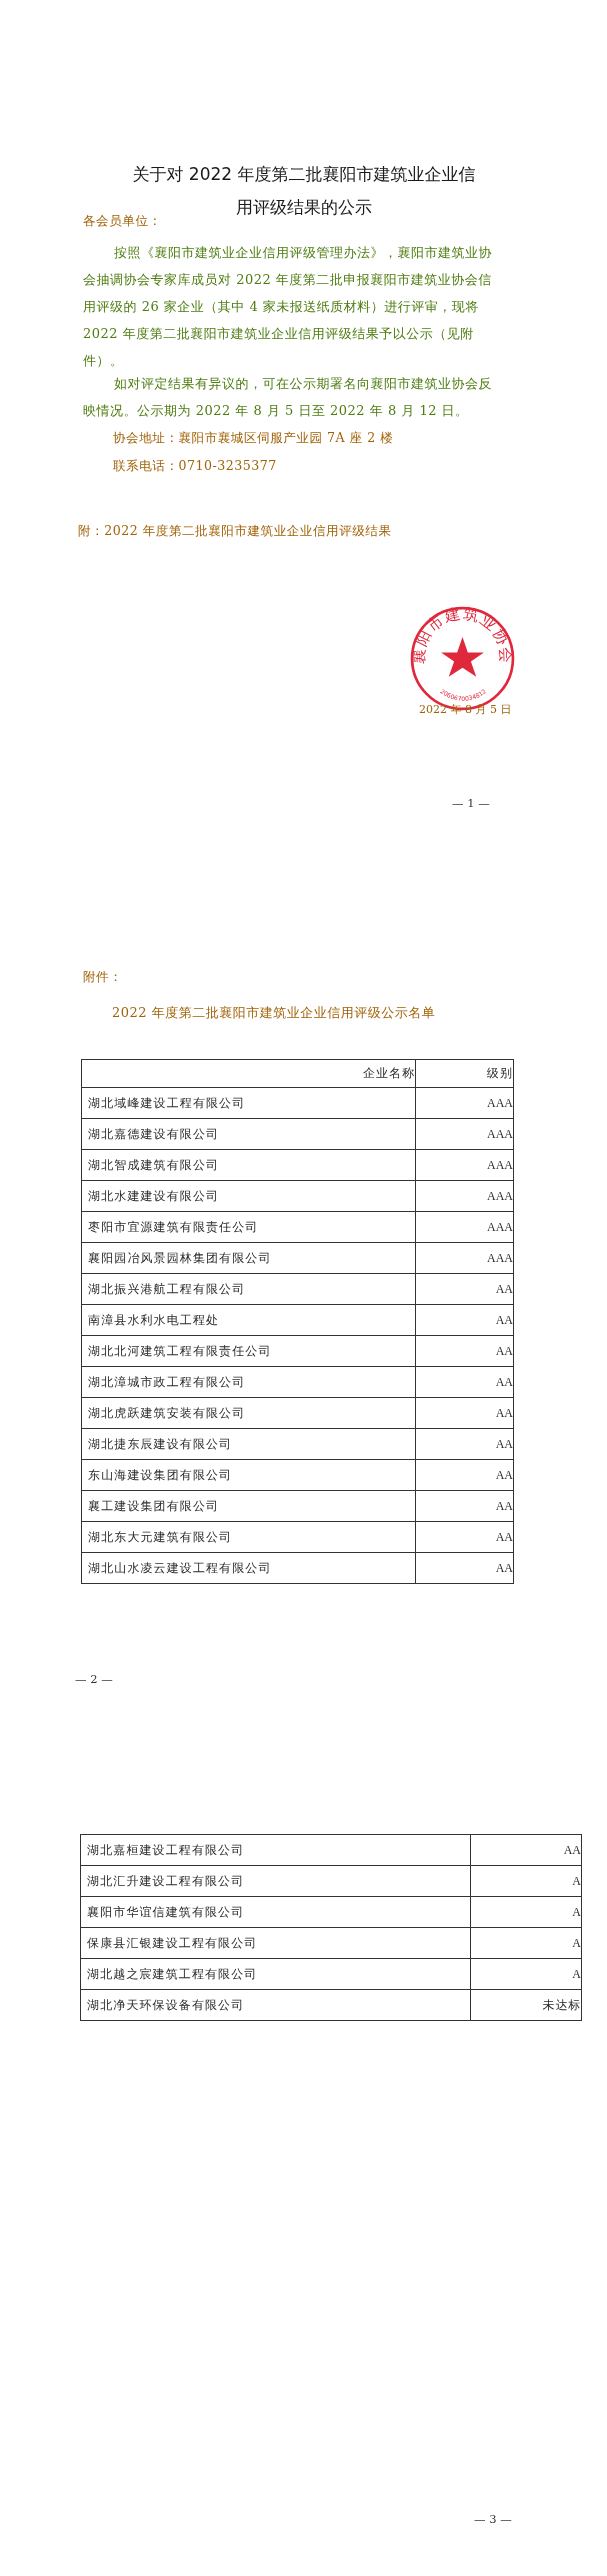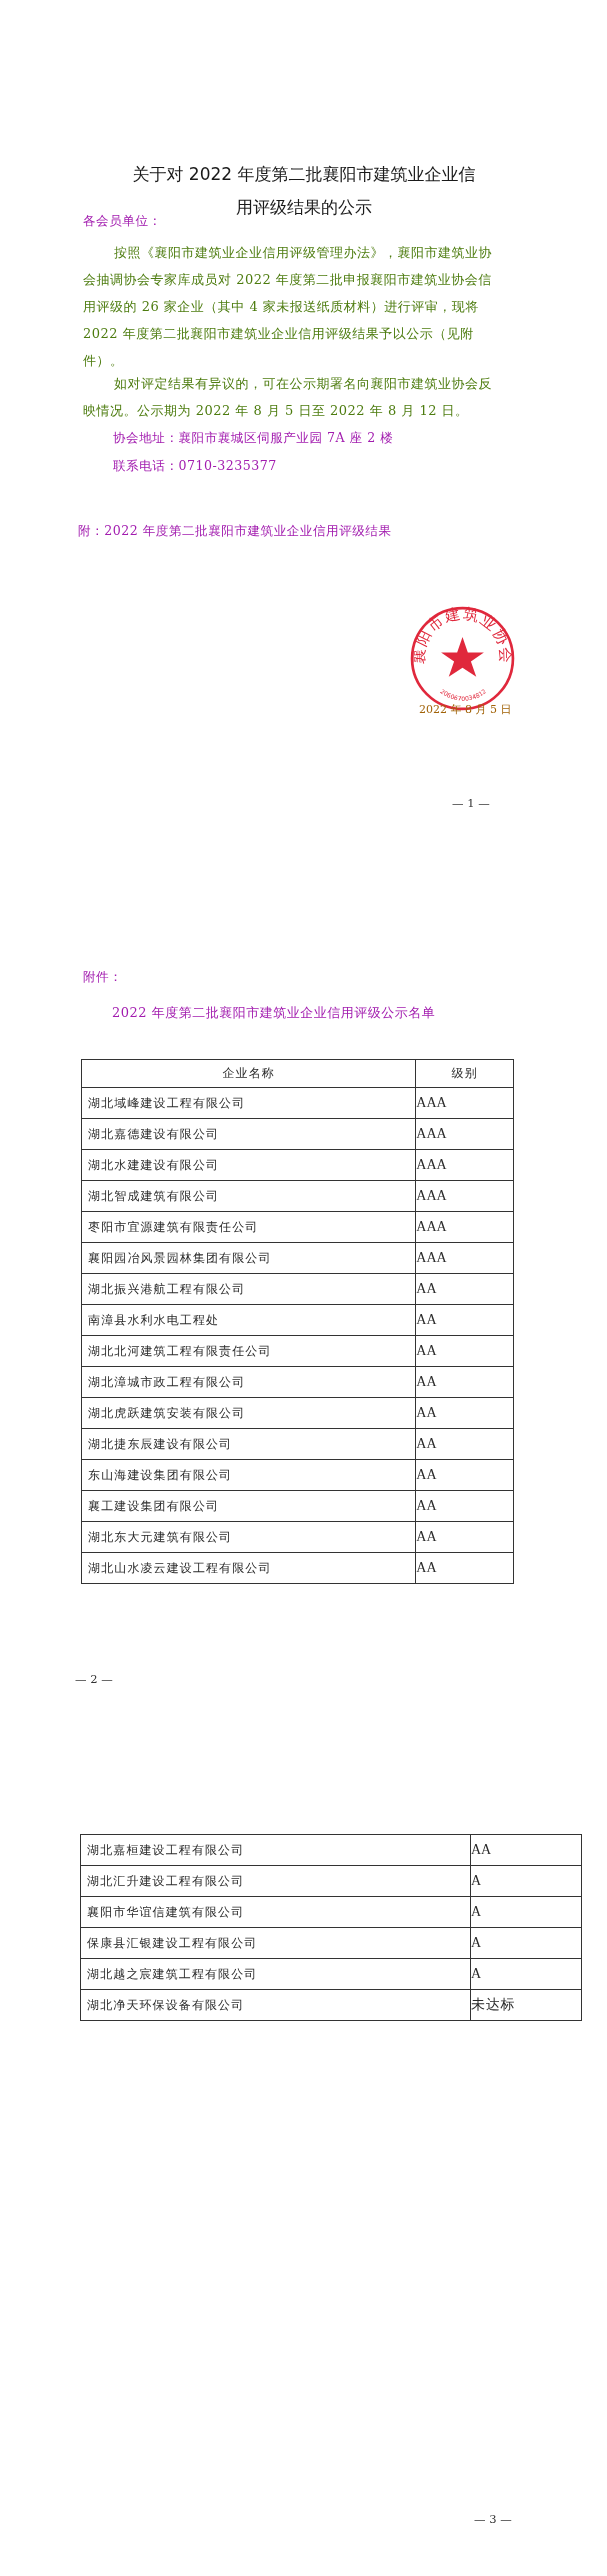--- a/index.html
+++ b/index.html
@@ -11,34 +11,34 @@
   .title {
     left: 0; width: 608px; text-align: center;
     font-family: "DejaVu Sans", "Liberation Sans", sans-serif;
     font-size: 17px; line-height: 32px; color: #1a1a1a;
   }
   .body-text {
     left: 83px; width: 413px; font-size: 13px; line-height: 27px;
     letter-spacing: 0.5px; color: #4d7c0f;
   }
   .indent { text-indent: 31px; }
-  .line { left: 83px; font-size: 12.6px; letter-spacing: 0.5px; color: #a21caf; white-space: nowrap; }
+  .line { left: 83px; font-size: 12.6px; letter-spacing: 0.5px; color: #a16207; white-space: nowrap; }
   .page-num { font-size: 11.5px; color: #333; white-space: nowrap; }
   .stamp { left: 409px; top: 605px; width: 107px; height: 107px; }
   .date { left: 419px; top: 702px; font-size: 11px; color: #a16207; white-space: nowrap; }
   table.grid {
     position: absolute; border-collapse: collapse;
     font-size: 12px; color: #2a2a2a; letter-spacing: 1.1px;
   }
   table.grid td {
     border: 1.1px solid #333; height: 30px; padding: 0 0 0 6.1px;
     vertical-align: middle; white-space: nowrap;
   }
-  table.grid td.lvl { text-align: left; padding: 0; letter-spacing: 0; font-family: "Liberation Serif", serif; font-size: 14px; }
-  table.grid tr.head td { height: 27px; text-align: center; padding: 0; }
+  table.grid td.lvl { text-align: right; padding: 0; letter-spacing: 0; font-family: "Liberation Serif", serif; font-size: 12px; }
+  table.grid tr.head td { height: 27px; text-align: right; padding: 0; }
 </style>
 </head>
 <body>
 
 <div class="abs title" style="top:158px;">关于对 2022 年度第二批襄阳市建筑业企业信</div>
 <div class="abs title" style="top:191px;">用评级结果的公示</div>
 
 <div class="abs line" style="top:205px; left:83px; top:213px;">各会员单位：</div>
 
 <div class="abs body-text indent" style="top:239px;">按照《襄阳市建筑业企业信用评级管理办法》，襄阳市建筑业协会抽调协会专家库成员对 2022 年度第二批申报襄阳市建筑业协会信用评级的 26 家企业（其中 4 家未报送纸质材料）进行评审，现将 2022 年度第二批襄阳市建筑业企业信用评级结果予以公示（见附件）。</div>
@@ -85,25 +85,25 @@
   </tr>
   <tr>
         <td>湖北域峰建设工程有限公司</td>
         <td class="lvl">AAA</td>
       </tr>
   <tr>
         <td>湖北嘉德建设有限公司</td>
         <td class="lvl">AAA</td>
       </tr>
   <tr>
-        <td>湖北水建建设有限公司</td>
+        <td>湖北智成建筑有限公司</td>
         <td class="lvl">AAA</td>
       </tr>
   <tr>
-        <td>湖北智成建筑有限公司</td>
+        <td>湖北水建建设有限公司</td>
         <td class="lvl">AAA</td>
       </tr>
   <tr>
         <td>枣阳市宜源建筑有限责任公司</td>
         <td class="lvl">AAA</td>
       </tr>
   <tr>
         <td>襄阳园冶风景园林集团有限公司</td>
         <td class="lvl">AAA</td>
       </tr>

